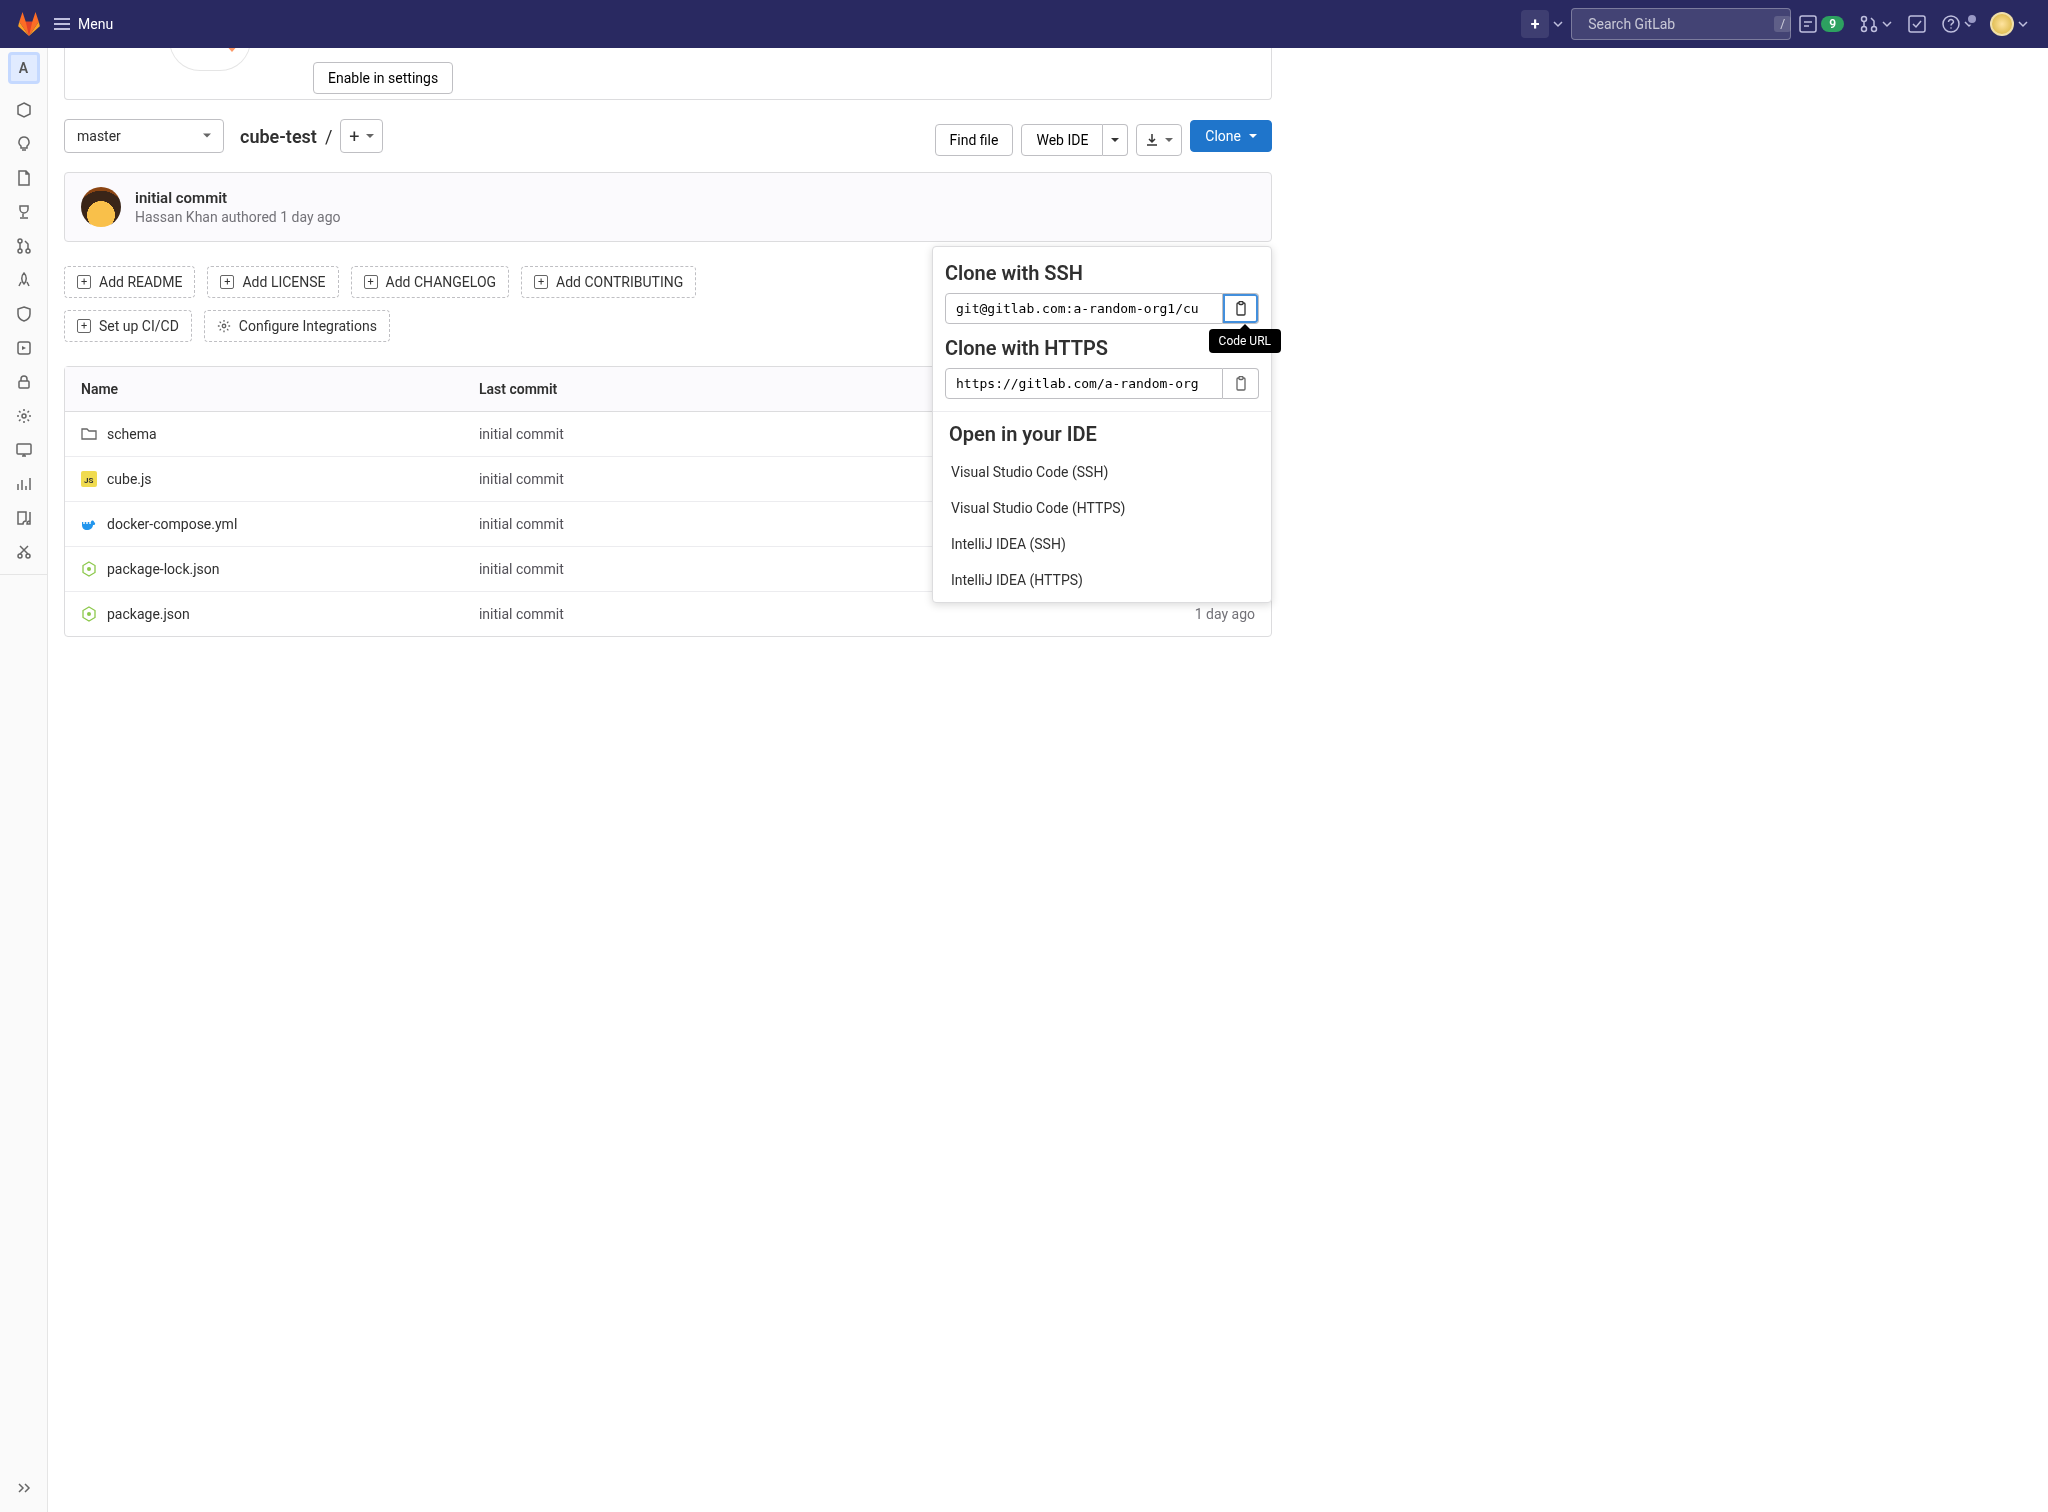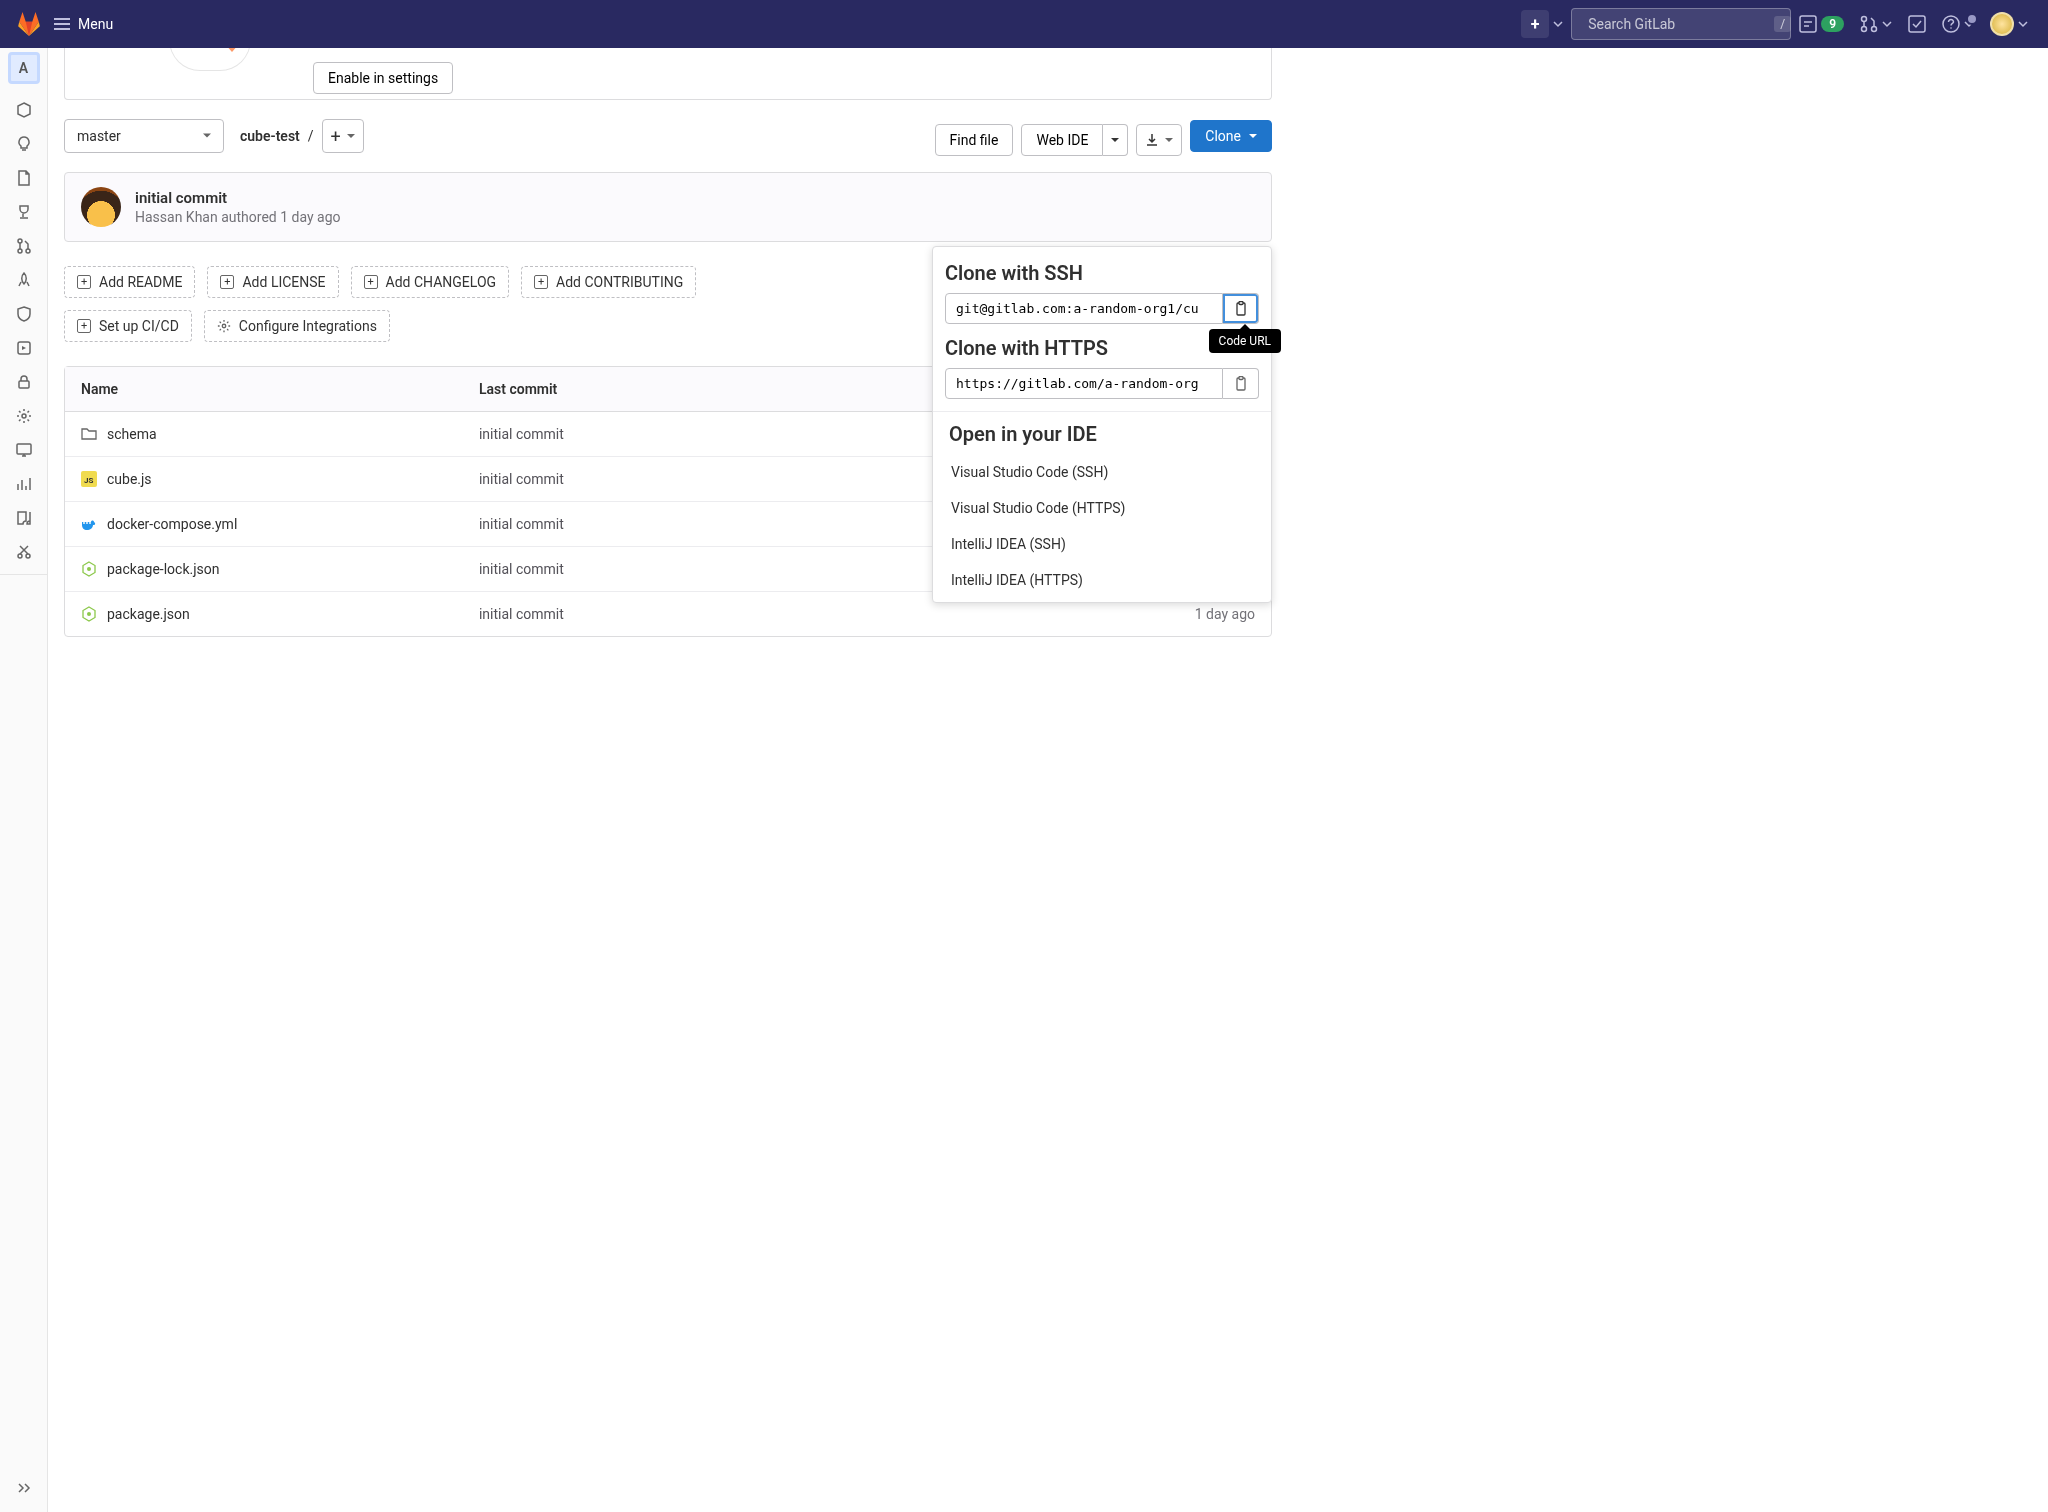--- a/index.html
+++ b/index.html
@@ -36,21 +36,21 @@
     .main { margin-left: 48px; margin-top: 48px; padding: 0 16px 40px; max-width: 1240px;}
     .card { border: 1px solid #dcdcde; border-radius: 4px; }
     .buffer-card { height: 52px; margin-bottom: 16px; border-top:none; border-radius: 0 0 4px 4px; position:relative;}
     .buffer-card::before { content:''; position:absolute; left:104px; top:-8px; width:80px; height:30px; border:1px solid #e5e5e5; border-top:none; border-radius:0 0 40px 40px;}
     .buffer-card::after { content:''; position:absolute; left:160px; top:-4px; width:14px; height:8px; background:#fc6d26; clip-path: polygon(50% 100%, 0 0, 100% 0); opacity:0.7;}
     .enable-btn { border: 1px solid #bfbfc3; background: #fff; padding: 7px 14px; border-radius: 4px; font-size: 14px; position: absolute; left: 248px; top: 14px; }
     
     .actions-row { display:flex; align-items:center; gap:8px; margin-bottom: 16px;}
     .branch-select { border:1px solid #bfbfc3; border-radius:4px; height:34px; padding: 0 32px 0 12px; display:flex; align-items:center; font-size:14px; background:#fff; position:relative; min-width:160px;}
     .branch-select::after { content:''; position:absolute; right:12px; top:50%; transform:translateY(-30%); border:4px solid transparent; border-top-color:#666;}
-    .breadcrumb-path { display:flex; align-items:flex-end; gap:8px; font-size:14px; margin-left:8px;}
+    .breadcrumb-path { display:flex; align-items:flex-end; gap:8px; font-size:18px; margin-left:8px;}
     .breadcrumb-path strong { font-weight:600;}
     .add-btn { border:1px solid #bfbfc3; border-radius:4px; height:34px; display:flex; align-items:center; padding:0 8px; gap:6px;}
     .add-btn::before {content:'+'; font-size:18px; color:#333;}
     .add-btn::after { content:''; border:4px solid transparent; border-top-color:#666; margin-top:4px;}
     .spacer-flex { flex:1;}
     .btn { border:1px solid #bfbfc3; background:#fff; border-radius:4px; height:32px; padding:0 14px; font-size:14px; display:inline-flex; align-items:center;margin-top:8px;}
     .btn-group { display:flex;}
     .btn-group .btn:first-child { border-radius:4px 0 0 4px;}
     .btn-group .btn:last-child { border-radius:0 4px 4px 0; border-left:none; padding:0 8px;}
     .btn-group .chev::after { content:''; border:4px solid transparent; border-top-color:#333; display:block; margin-top:4px;}

